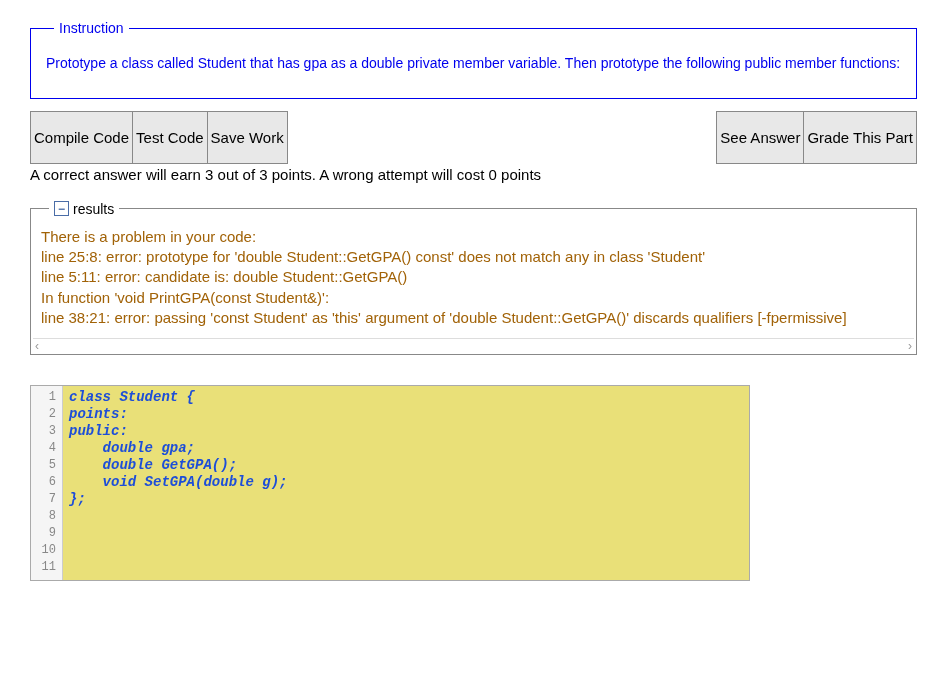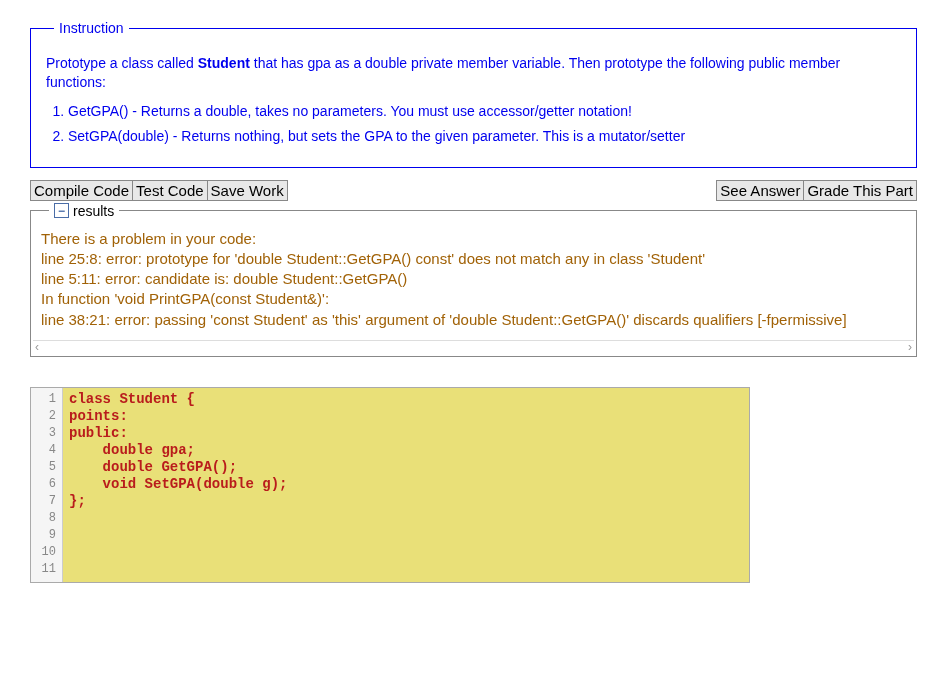--- a/index.html
+++ b/index.html
@@ -37,37 +37,37 @@
     .instruction-body p {
       margin-bottom: 10px;
     }
     .instruction-body ol {
       padding-left: 22px;
     }
     .instruction-body ol li {
       margin-bottom: 6px;
     }
     .bold {
-      font-weight: bold;
+      font-weight: normal;
     }
     .button-row {
       display: flex;
       justify-content: space-between;
       align-items: center;
       margin-bottom: 2px;
     }
     .button-group-left, .button-group-right {
       display: flex;
     }
     .btn {
       font-family: Arial, Helvetica, sans-serif;
       font-size: 15px;
       background: #e8e8e8;
       border: 1px solid #888;
-      padding: 1px 3px;
+      padding: 17px 3px;
       cursor: pointer;
       color: #000;
     }
     .btn:not(:first-child) {
       border-left: none;
     }
     .hint-line {
       font-size: 15px;
       color: #000;
       margin-bottom: 18px;
@@ -141,60 +141,58 @@
       font-size: 12px;
     }
     .code-lines {
       padding: 3px 6px;
       flex: 1;
     }
     .code-lines .code-line {
       height: 17px;
       line-height: 17px;
       white-space: pre;
-      color: #b91c1c;
+      color: #1d4ed8;
       font-weight: bold;
+      font-style: italic;
     }
     fieldset {
       border-radius: 0;
     }
     legend {
       margin-left: 8px;
     }
   </style>
 </head>
 <body>
 
 <div class="container">
 
   <fieldset class="instruction-fieldset">
     <legend class="instruction-legend">Instruction</legend>
     <div class="instruction-body">
       <p>
         <span>Prototype a class called </span><span class="bold">Student</span><span> that has gpa as a double private member variable. Then prototype the following public member functions:</span>
       </p>
-      <ol>
-        <li>GetGPA() - Returns a double, takes no parameters. You must use accessor/getter notation!</li>
-        <li>SetGPA(double) - Returns nothing, but sets the GPA to the given parameter. This is a mutator/setter</li>
-      </ol>
     </div>
   </fieldset>
 
   <div class="button-row">
     <div class="button-group-left">
       <button class="btn">Compile Code</button>
       <button class="btn">Test Code</button>
       <button class="btn">Save Work</button>
     </div>
     <div class="button-group-right">
       <button class="btn">See Answer</button>
       <button class="btn">Grade This Part</button>
     </div>
   </div>
 
+  <div class="hint-line">A correct answer will earn 3 out of 3 points. A wrong attempt will cost 0 points</div>
 
   <fieldset class="results-fieldset">
     <legend class="results-legend">
       <span class="collapse-btn">−</span>
       <span>results</span>
     </legend>
     <div class="results-body">There is a problem in your code:
 line 25:8: error: prototype for 'double Student::GetGPA() const' does not match any in class 'Student'
 line 5:11: error: candidate is: double Student::GetGPA()
 In function 'void PrintGPA(const Student&amp;)':

